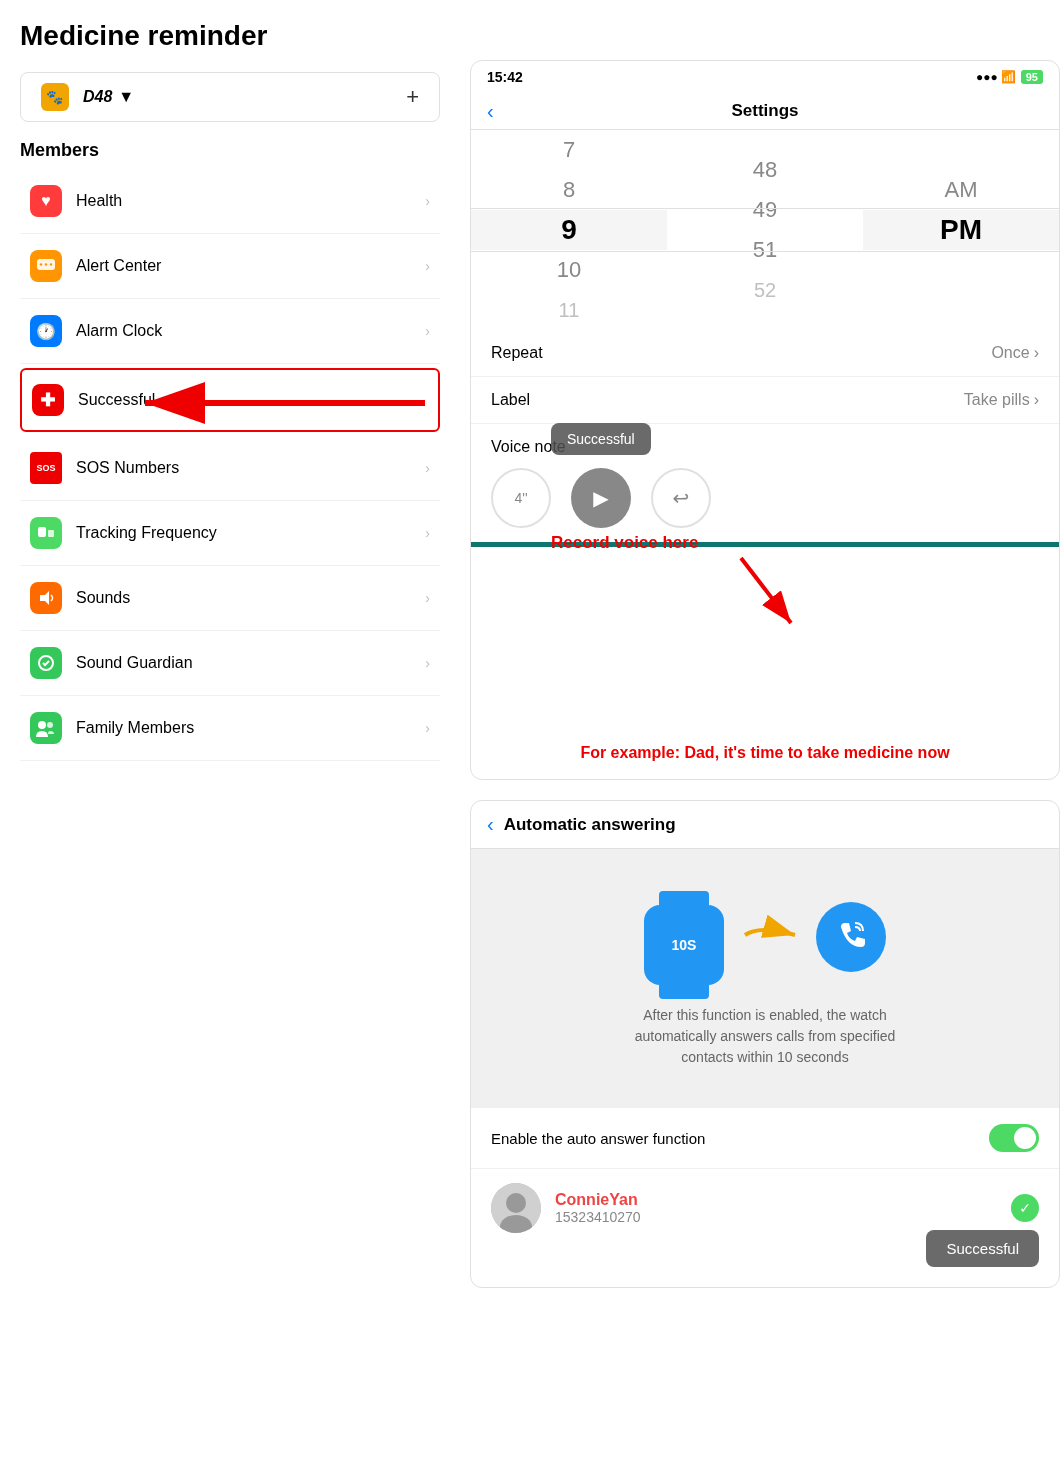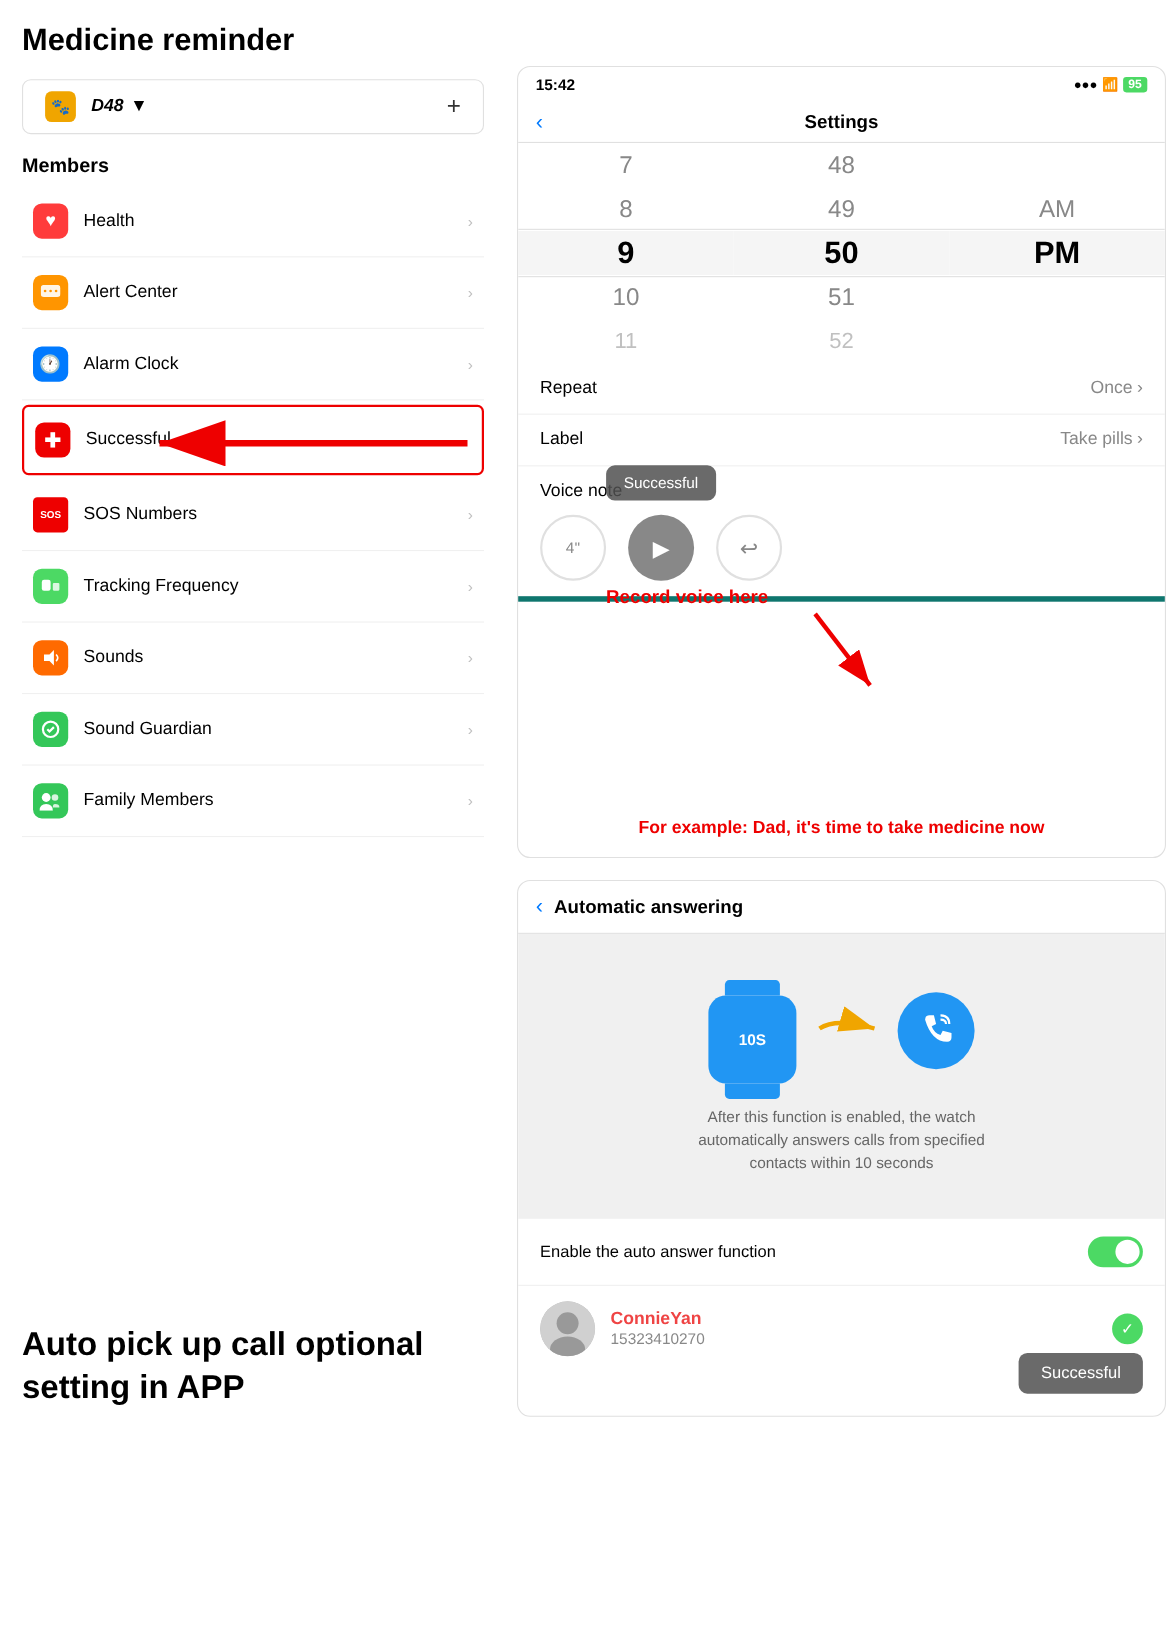--- a/index.html
+++ b/index.html
@@ -642,21 +642,20 @@
     <svg width="340" height="55" viewBox="0 0 340 55">
       <defs>
         <marker id="arrowhead" markerWidth="10" markerHeight="7" refX="10" refY="3.5" orient="auto">
           <polygon points="0 0, 10 3.5, 0 7" fill="#e00"></polygon>
         </marker>
       </defs>
       <path d="M 330,28 L 50,28" stroke="#e00" stroke-width="6" fill="none" marker-end="url(#arrowhead)"></path>
     </svg>
   </div>
 
-  <div class="bottom-left-text">Auto pick up call optional setting in APP</div>
 </div>
 
 <div class="right-panel">
 
   <div class="phone-screen-top">
 
     <div class="status-bar">
       <span>15:42</span>
       <div class="status-icons">
         <span>●●●</span>
@@ -680,21 +679,20 @@
         <div class="picker-item selected">9</div>
         <div class="picker-item near">10</div>
         <div class="picker-item">11</div>
 
       </div>
 
       <div class="picker-col">
 
         <div class="picker-item near">48</div>
         <div class="picker-item near">49</div>
-        <div class="picker-item selected">50</div>
         <div class="picker-item near">51</div>
         <div class="picker-item">52</div>
 
       </div>
 
       <div class="picker-col">
 
         <div class="picker-item"></div>
         <div class="picker-item near">AM</div>
         <div class="picker-item selected">PM</div>

